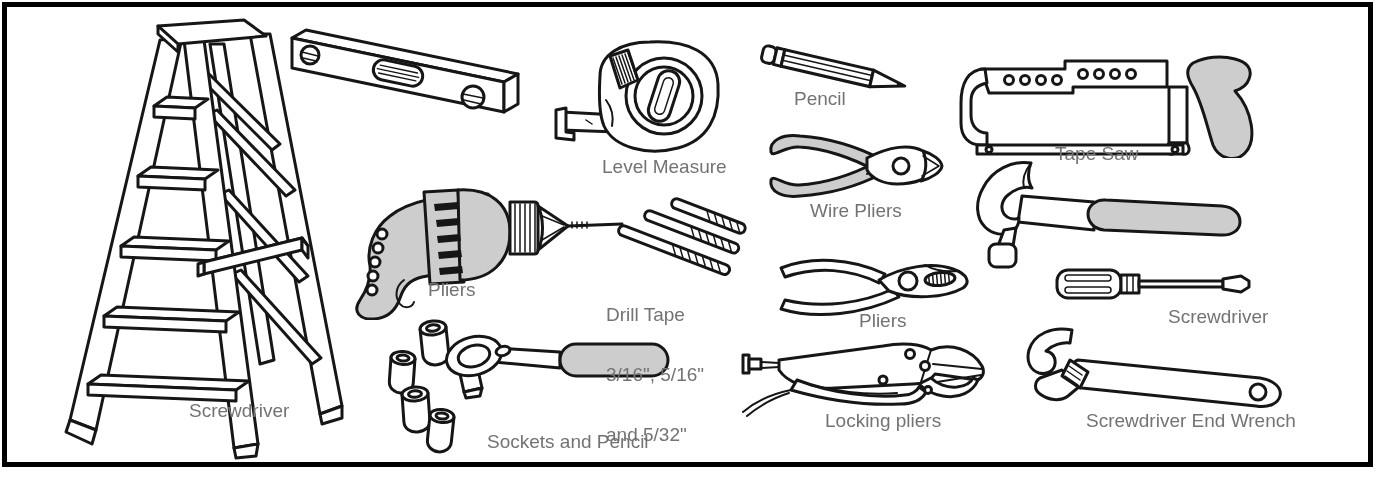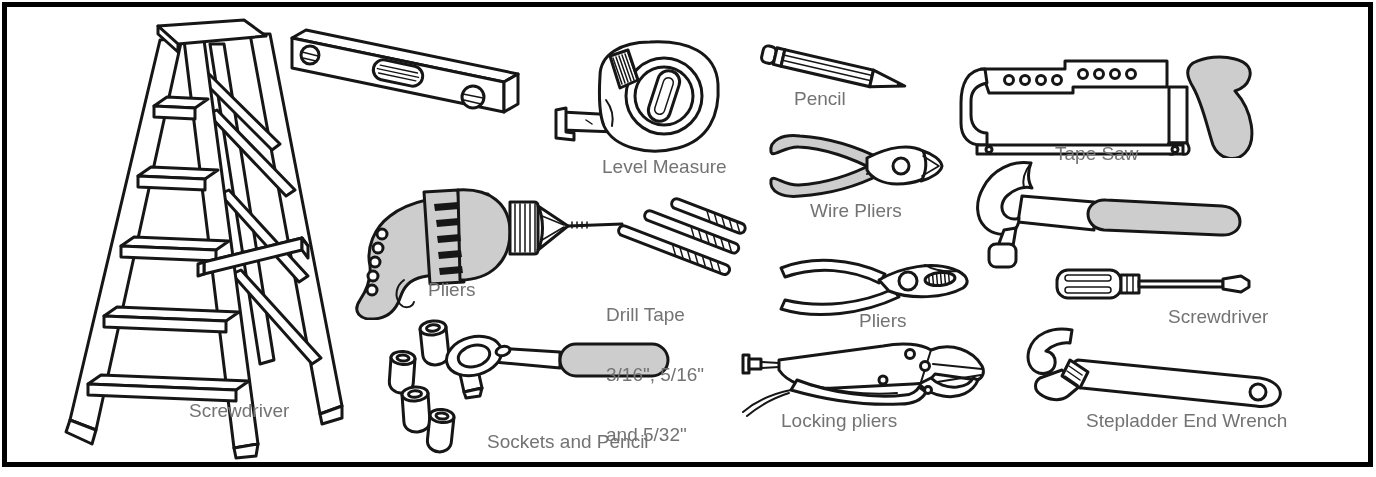--- a/index.html
+++ b/index.html
@@ -291,16 +291,16 @@
   <div class="lbl" style="left:859px;top:310px">Pliers</div>
 
   <div class="lbl" style="left:1168px;top:306px">Screwdriver</div>
 
   <div class="lbl small-lh" style="left:487px;top:392px">
     <div>Sockets and Pencil</div>
     
     
   </div>
 
-  <div class="lbl" style="left:781px;top:410px">Locking pliers</div>
-
-  <div class="lbl" style="left:1086px;top:410px">Stepladder End Wrench</div>
+  <div class="lbl" style="left:825px;top:410px">Locking pliers</div>
+
+  <div class="lbl" style="left:1086px;top:410px">Screwdriver End Wrench</div>
 </div>
 
 </body></html>

